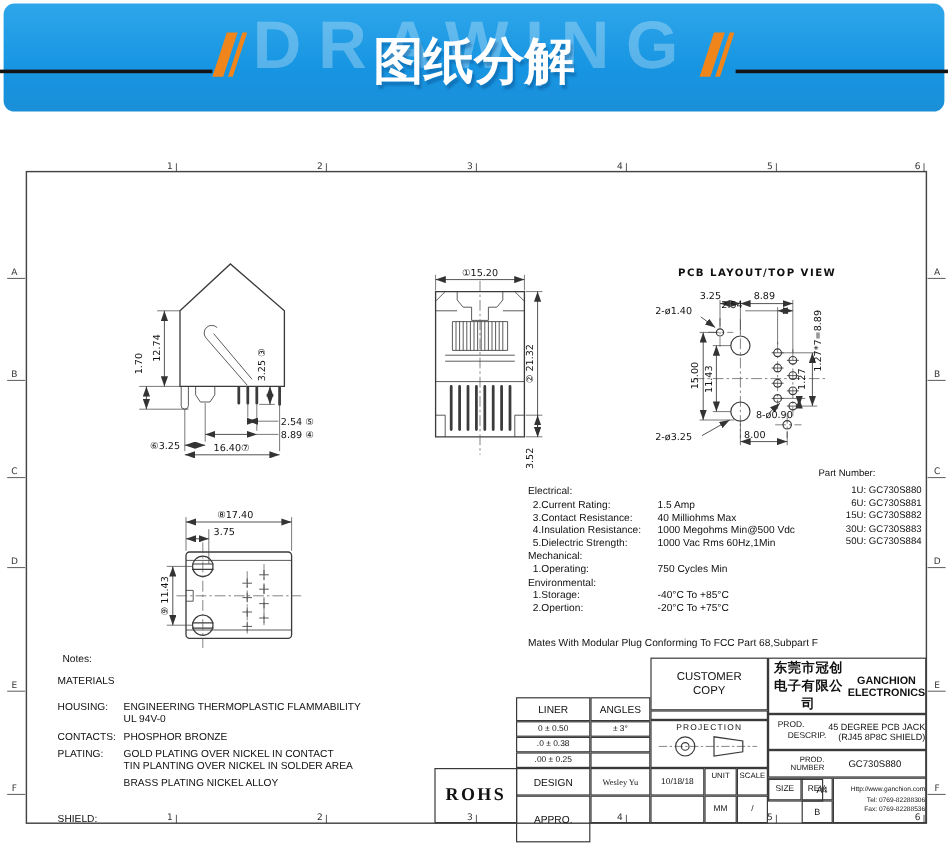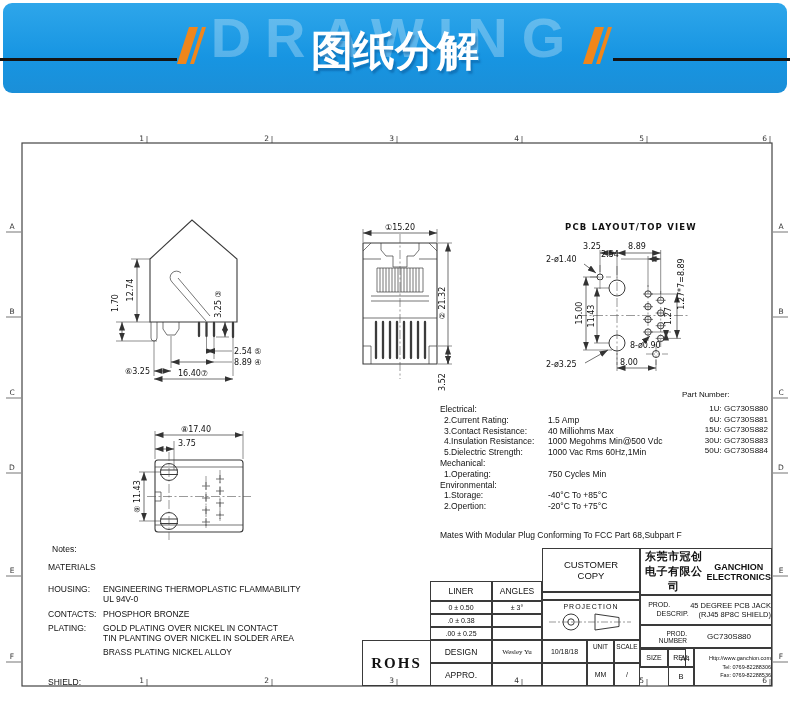--- a/index.html
+++ b/index.html
@@ -254,21 +254,21 @@
     <div class="cell f85" style="left:0;top:33px;width:62px;height:20px;">LINER</div>
     <div class="cell f85" style="left:62px;top:33px;width:50px;height:20px;">ANGLES</div>
     <div class="cell f7" style="left:0;top:53px;width:62px;height:13px;">0 ± 0.50</div>
     <div class="cell f7" style="left:62px;top:53px;width:50px;height:13px;">± 3°</div>
     <div class="cell f7" style="left:0;top:66px;width:62px;height:13px;">.0 ± 0.38</div>
     <div class="cell f7" style="left:62px;top:66px;width:50px;height:13px;"></div>
     <div class="cell f7" style="left:0;top:79px;width:62px;height:13px;">.00 ± 0.25</div>
     <div class="cell f7" style="left:62px;top:79px;width:50px;height:13px;"></div>
     <div class="cell f85" style="left:0;top:92px;width:62px;height:23px;">DESIGN</div>
     <div class="cell f7 serif" style="left:62px;top:92px;width:50px;height:23px;">Wesley Yu</div>
-    <div class="cell f85" style="left:0;top:115px;width:62px;height:23px;">APPRO.</div>
+    <div class="cell f85" style="left:0;top:115px;width:62px;height:39px;">APPRO.</div>
     <div class="cell f7" style="left:62px;top:115px;width:50px;height:23px;"></div>
 
     <div class="cell f95" style="left:112px;top:0;width:98px;height:44px;padding:0 14px;">CUSTOMER COPY</div>
     <div class="cell" style="left:112px;top:44px;width:98px;height:8px;"></div>
     <div class="cell" style="left:112px;top:52px;width:98px;height:40px;flex-direction:column;justify-content:flex-start;">
       <div class="f7" style="margin-top:2px;letter-spacing:1px;">PROJECTION</div>
       <svg width="88" height="24">
         <path d="M2,12 H84" stroke="#555" stroke-width=".6" stroke-dasharray="7 2 2 2" fill="none"></path>
         <circle cx="24" cy="12" r="8" fill="none" stroke="#3a3a3a" stroke-width="1"></circle>
         <circle cx="24" cy="12" r="3.2" fill="none" stroke="#3a3a3a" stroke-width="1"></circle>

